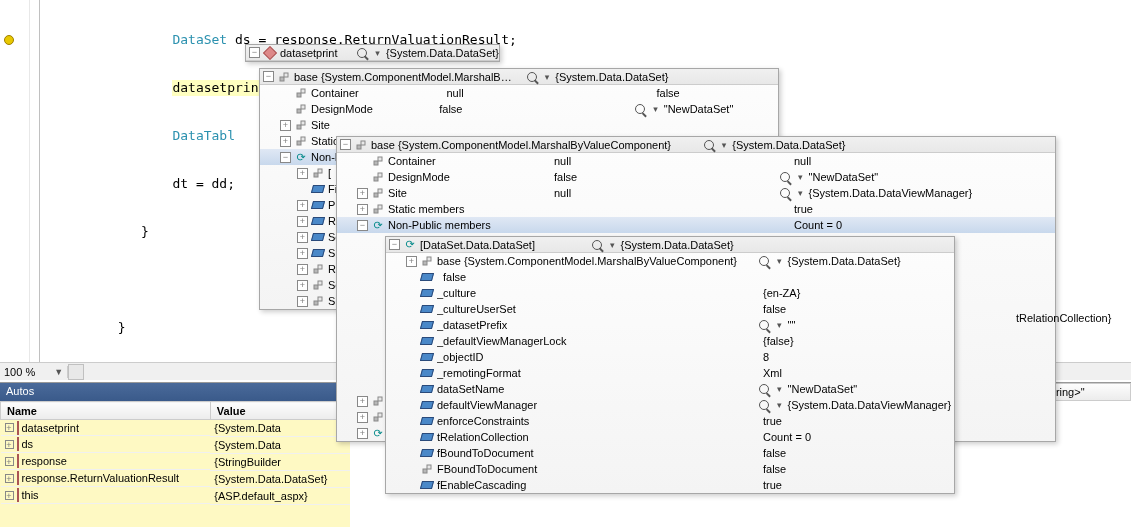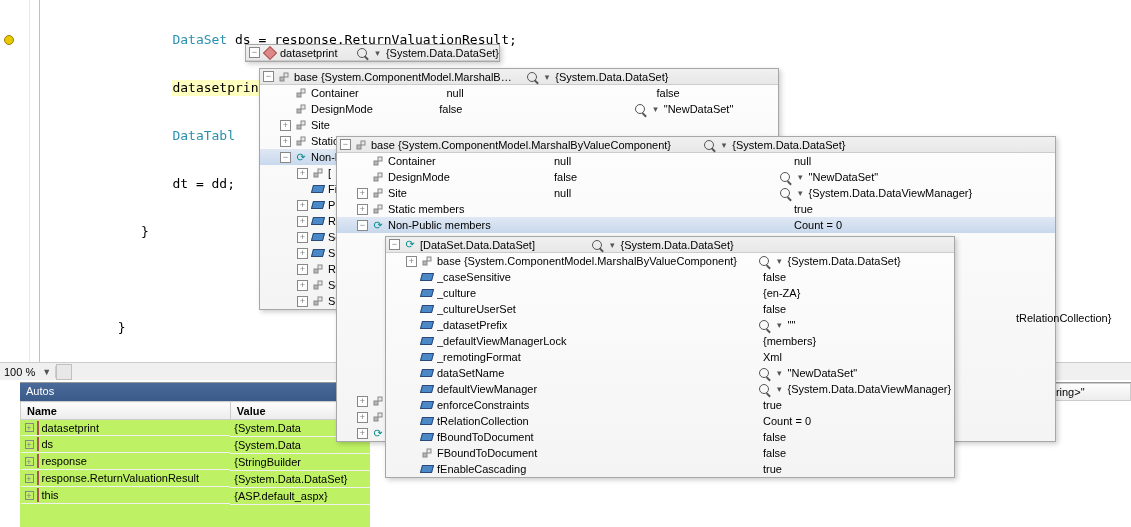--- a/index.html
+++ b/index.html
@@ -10,25 +10,25 @@
   .gutter .bp { width: 10px; height: 10px; background: #e8c800; border: 1px solid #a08000; border-radius: 50%; position: absolute; left: 4px; top: 35px; }
   .outline-col { position: absolute; left: 32px; top: 0; width: 16px; height: 378px; }
   .outline-col .line { position: absolute; width: 1px; background: #c0c0c0; left: 7px; }
   .code-lines { position: absolute; left: 55px; top: 0; font-family: Consolas, monospace; font-size: 13px; line-height: 16px; white-space: pre; }
   .code-lines .l { height: 16px; }
   .kw-type { color: #2b91af; }
   .kw-comment { color: #008000; }
   .highlight-line { background: #ffffc0; display: inline-block; }
   
   .zoom-bar { position: absolute; left: 0; top: 362px; width: 100%; height: 18px; background: #f0f0f0; border-top: 1px solid #ccc; display: flex; align-items: center; }
-  .zoom-combo { font-size: 11px; padding: 0 4px; border-right: 1px solid #ccc; display: flex; align-items: center; gap: 4px; }
+  .zoom-combo { font-size: 11px; padding: 0 4px; border-right: 1px solid #ccc; display: flex; align-items: center; gap: 16px; }
   .hscroll { flex: 1; height: 16px; background: #f0f0f0; position: relative; }
   .hscroll .arrow-btn { width: 16px; height: 16px; background: #e8e8e8; border: 1px solid #c0c0c0; display: inline-block; }
   
-  .autos-panel { position: absolute; left: 0; top: 382px; width: 350px; height: 145px; background: #bef264; border-top: 1px solid #999; margin-left: 20px; }
+  .autos-panel { position: absolute; left: 0; top: 382px; width: 350px; height: 145px; background: #fef9c3; border-top: 1px solid #999; }
   .autos-title { background: linear-gradient(#4a6a9a, #3a5a8a); color: #fff; font-size: 11px; padding: 2px 6px; height: 18px; }
   .autos-grid { width: 100%; border-collapse: collapse; font-size: 11px; }
   .autos-grid th { background: linear-gradient(#fdfdfd, #ececec); border: 1px solid #ccc; text-align: left; padding: 2px 6px; font-weight: bold; height: 18px; }
   .autos-grid td { border-bottom: 1px solid #f0f0f0; padding: 2px 4px; height: 16px; }
   .autos-grid td.name { display: flex; align-items: center; gap: 3px; }
   
   .tooltip { position: absolute; background: linear-gradient(#fdfdfd, #f4f4f4); border: 1px solid #a7a7a7; box-shadow: 2px 2px 5px rgba(0,0,0,0.2); font-size: 11px; }
   .tooltip .row { display: flex; align-items: center; height: 16px; white-space: nowrap; }
   .tooltip .row.sel { background: linear-gradient(#e0e8f4, #c8d8ec); }
   .tooltip .row.header { background: linear-gradient(#f0f0f0, #e8e8e8); border-bottom: 1px solid #ccc; }
@@ -508,21 +508,20 @@
         </span>
         <span class="chev">▾</span>
         <span class="vcol-wide">{System.Data.DataSet}</span>
       </div>
       <div class="row">
         <span class="sp"></span>
         <span class="sp"></span>
         <span class="ico">
           <span class="icon-field"></span>
         </span>
-        <span class="label" style="width:320px;flex:none">_caseSensitive</span>
         <span class="vcol-wide">false</span>
       </div>
       <div class="row">
         <span class="sp"></span>
         <span class="sp"></span>
         <span class="ico">
           <span class="icon-field"></span>
         </span>
         <span class="label" style="width:320px;flex:none">_culture</span>
         <span class="vcol-wide">{en-ZA}</span>
@@ -549,21 +548,30 @@
         <span class="chev">▾</span>
         <span class="vcol-wide">""</span>
       </div>
       <div class="row">
         <span class="sp"></span>
         <span class="sp"></span>
         <span class="ico">
           <span class="icon-field"></span>
         </span>
         <span class="label" style="width:320px;flex:none">_defaultViewManagerLock</span>
-        <span class="vcol-wide">{members}</span>
+        <span class="vcol-wide">{false}</span>
+      </div>
+      <div class="row">
+        <span class="sp"></span>
+        <span class="sp"></span>
+        <span class="ico">
+          <span class="icon-field"></span>
+        </span>
+        <span class="label" style="width:320px;flex:none">_objectID</span>
+        <span class="vcol-wide">8</span>
       </div>
       <div class="row">
         <span class="sp"></span>
         <span class="sp"></span>
         <span class="ico">
           <span class="icon-field"></span>
         </span>
         <span class="label" style="width:320px;flex:none">_remotingFormat</span>
         <span class="vcol-wide">Xml</span>
       </div>

